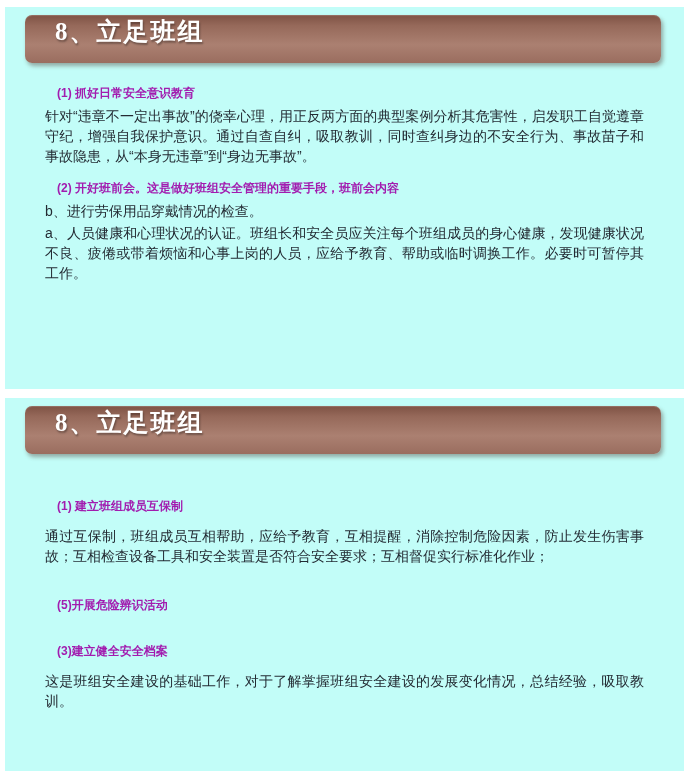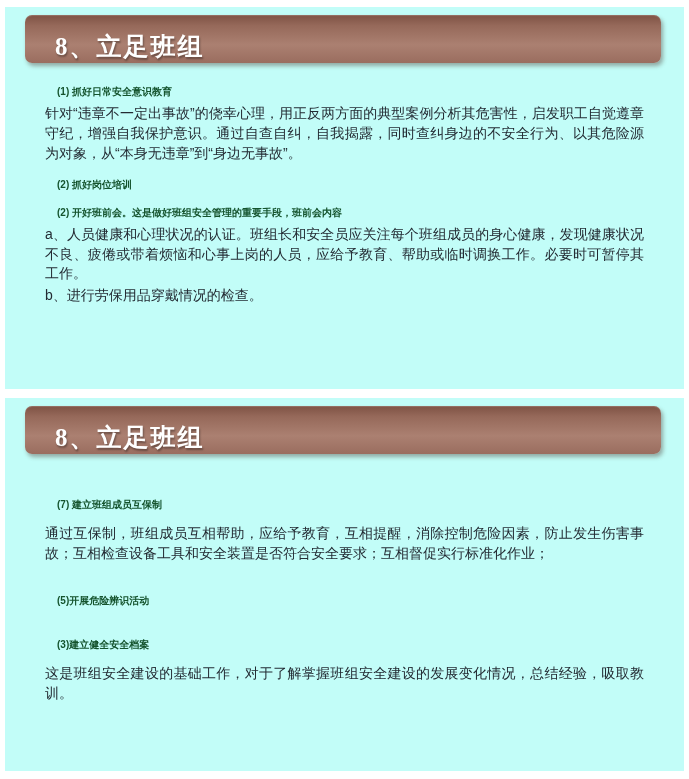--- a/index.html
+++ b/index.html
@@ -20,43 +20,43 @@
     overflow: hidden;
     box-sizing: border-box;
   }
   .slide-1 { height: 382px; }
   .slide-2 { height: 373px; margin-top: 9px; }
   .banner {
     height: 48px;
     margin: 8px 23px 0 20px;
     border-radius: 7px;
     display: flex;
-    align-items: flex-end;
+    align-items: flex-start;
     padding-left: 30px;
     box-sizing: border-box;
     background: linear-gradient(180deg, #7e5244 0%, #96695a 22%, #ab8071 62%, #9a6d5f 100%);
     box-shadow: 2px 3px 4px rgba(70, 45, 35, 0.40), inset 0 1px 1px rgba(255,255,255,0.18);
   }
   .slide-title {
     font-family: "Liberation Serif", "DejaVu Serif", serif;
     font-size: 25px;
     font-weight: bold;
     color: #ffffff;
     letter-spacing: 2px;
     text-shadow: 1px 2px 2px rgba(0,0,0,0.35);
     margin: 0;
   }
   .content {
     padding: 0 40px;
     font-size: 14px;
   }
   .sec-heading {
     font-weight: bold;
-    font-size: 10px;
-    color: #14532d;
+    font-size: 12px;
+    color: #a21caf;
     margin: 14px 0 5px 0;
     padding-left: 12px;
     line-height: 1.4;
   }
   .content .first { margin-top: 22px; }
   .para {
     color: #232b33;
     line-height: 1.42;
     margin: 0 0 2px 0;
     text-align: justify;
@@ -68,37 +68,36 @@
 <body>
 
 <div class="page">
 
   <section class="slide slide-1">
     <div class="banner">
       <h1 class="slide-title">8、立足班组</h1>
     </div>
     <div class="content">
       <h2 class="sec-heading first">(1) 抓好日常安全意识教育</h2>
-      <p class="para">针对“违章不一定出事故”的侥幸心理，用正反两方面的典型案例分析其危害性，启发职工自觉遵章守纪，增强自我保护意识。通过自查自纠，自我揭露，同时查纠身边的不安全行为、以其危险源为对象，从“本身无违章”到“身边无事故”。</p>
+      <p class="para">针对“违章不一定出事故”的侥幸心理，用正反两方面的典型案例分析其危害性，启发职工自觉遵章守纪，增强自我保护意识。通过自查自纠，吸取教训，同时查纠身边的不安全行为、事故苗子和事故隐患，从“本身无违章”到“身边无事故”。</p>
 
-      <h2 class="sec-heading">(2) 抓好岗位培训</h2>
 
       <h2 class="sec-heading">(2) 开好班前会。这是做好班组安全管理的重要手段，班前会内容</h2>
+      <p class="para">b、进行劳保用品穿戴情况的检查。</p>
       <p class="para">a、人员健康和心理状况的认证。班组长和安全员应关注每个班组成员的身心健康，发现健康状况不良、疲倦或带着烦恼和心事上岗的人员，应给予教育、帮助或临时调换工作。必要时可暂停其工作。</p>
-      <p class="para">b、进行劳保用品穿戴情况的检查。</p>
 
     </div>
   </section>
 
   <section class="slide slide-2">
     <div class="banner">
       <h1 class="slide-title">8、立足班组</h1>
     </div>
     <div class="content">
-      <h2 class="sec-heading first">(7) 建立班组成员互保制</h2>
+      <h2 class="sec-heading first">(1) 建立班组成员互保制</h2>
       <p class="para">通过互保制，班组成员互相帮助，应给予教育，互相提醒，消除控制危险因素，防止发生伤害事故；互相检查设备工具和安全装置是否符合安全要求；互相督促实行标准化作业；</p>
 
       <h2 class="sec-heading">(5)开展危险辨识活动</h2>
 
       <h2 class="sec-heading">(3)建立健全安全档案</h2>
       <p class="para">这是班组安全建设的基础工作，对于了解掌握班组安全建设的发展变化情况，总结经验，吸取教训。</p>
     </div>
   </section>
 
 </div>

